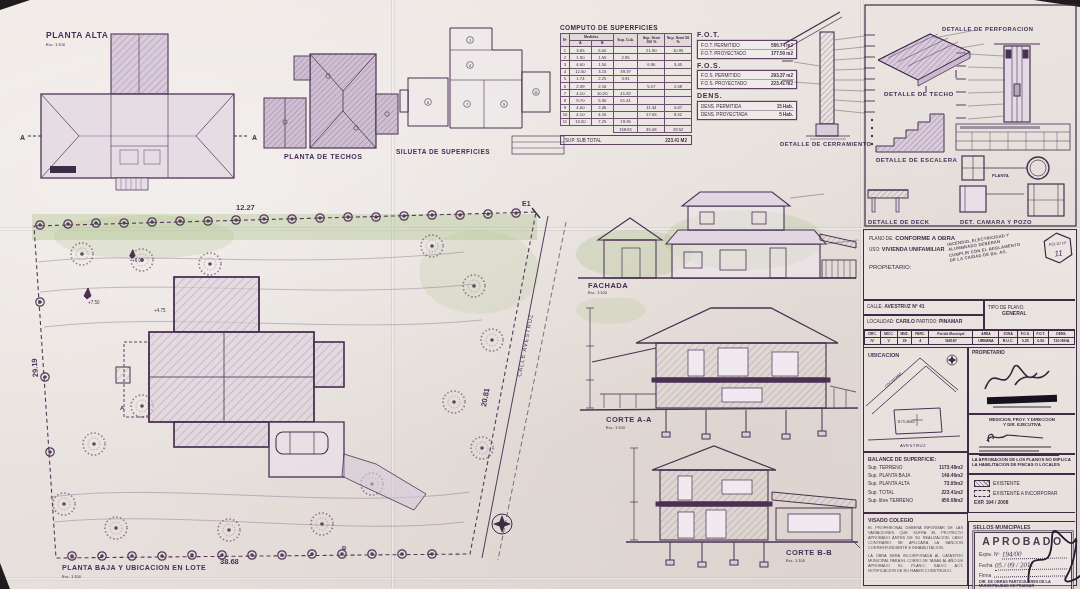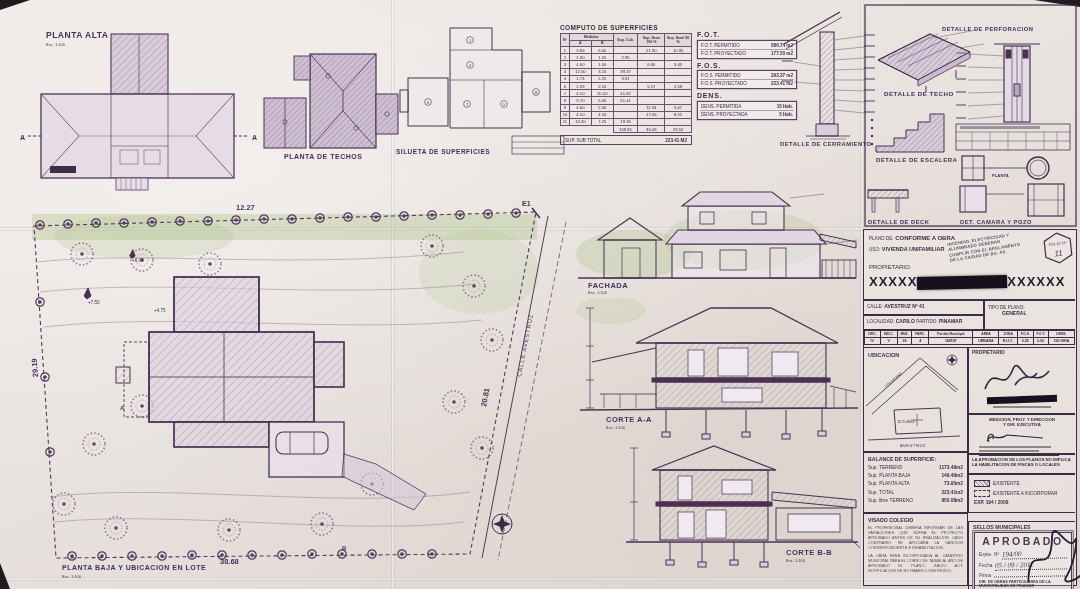--- a/index.html
+++ b/index.html
@@ -743,23 +743,20 @@
       <div>ALUMBRADO DEBERAN</div>
       <div>CUMPLIR CON EL REGLAMENTO</div>
       <div>DE LA CIUDAD DE BS. AS.</div>
     </div>
     <svg style="position:absolute;left:178px;top:2px;transform:rotate(-6deg)" width="32" height="32" viewBox="0 0 32 32">
       <polygon points="16,1 29,8 29,24 16,31 3,24 3,8" fill="none" stroke="#3f2b46" stroke-width="1.2"></polygon>
       <text x="16" y="13" font-size="4" text-anchor="middle">FOLIO Nº</text>
       <text x="16" y="24" font-size="8" text-anchor="middle" font-family="Liberation Serif,serif" font-style="italic" fill="#3f3a55">11</text>
     </svg>
     <div style="position:absolute;left:5px;top:34px;font-size:6px" class="lbl">PROPIETARIO:</div>
-    <div class="xxxx">
-      <span>XXXXX</span><span class="redact"></span><span>XXXXXX</span>
-    </div>
   </div>
 
   <div class="cell" style="left:0;top:70px;width:120px;height:15px;border-left:none">
     <div style="padding:2px 3px"><span class="lbl">CALLE:</span>
     <span class="val">AVESTRUZ Nº 41</span></div>
   </div>
   <div class="cell" style="left:0;top:85px;width:120px;height:15px;border-left:none">
     <div style="padding:2px 3px"><span class="lbl">LOCALIDAD:</span>
     <span class="val">CARILO</span>
     <span class="lbl">PARTIDO:</span>

